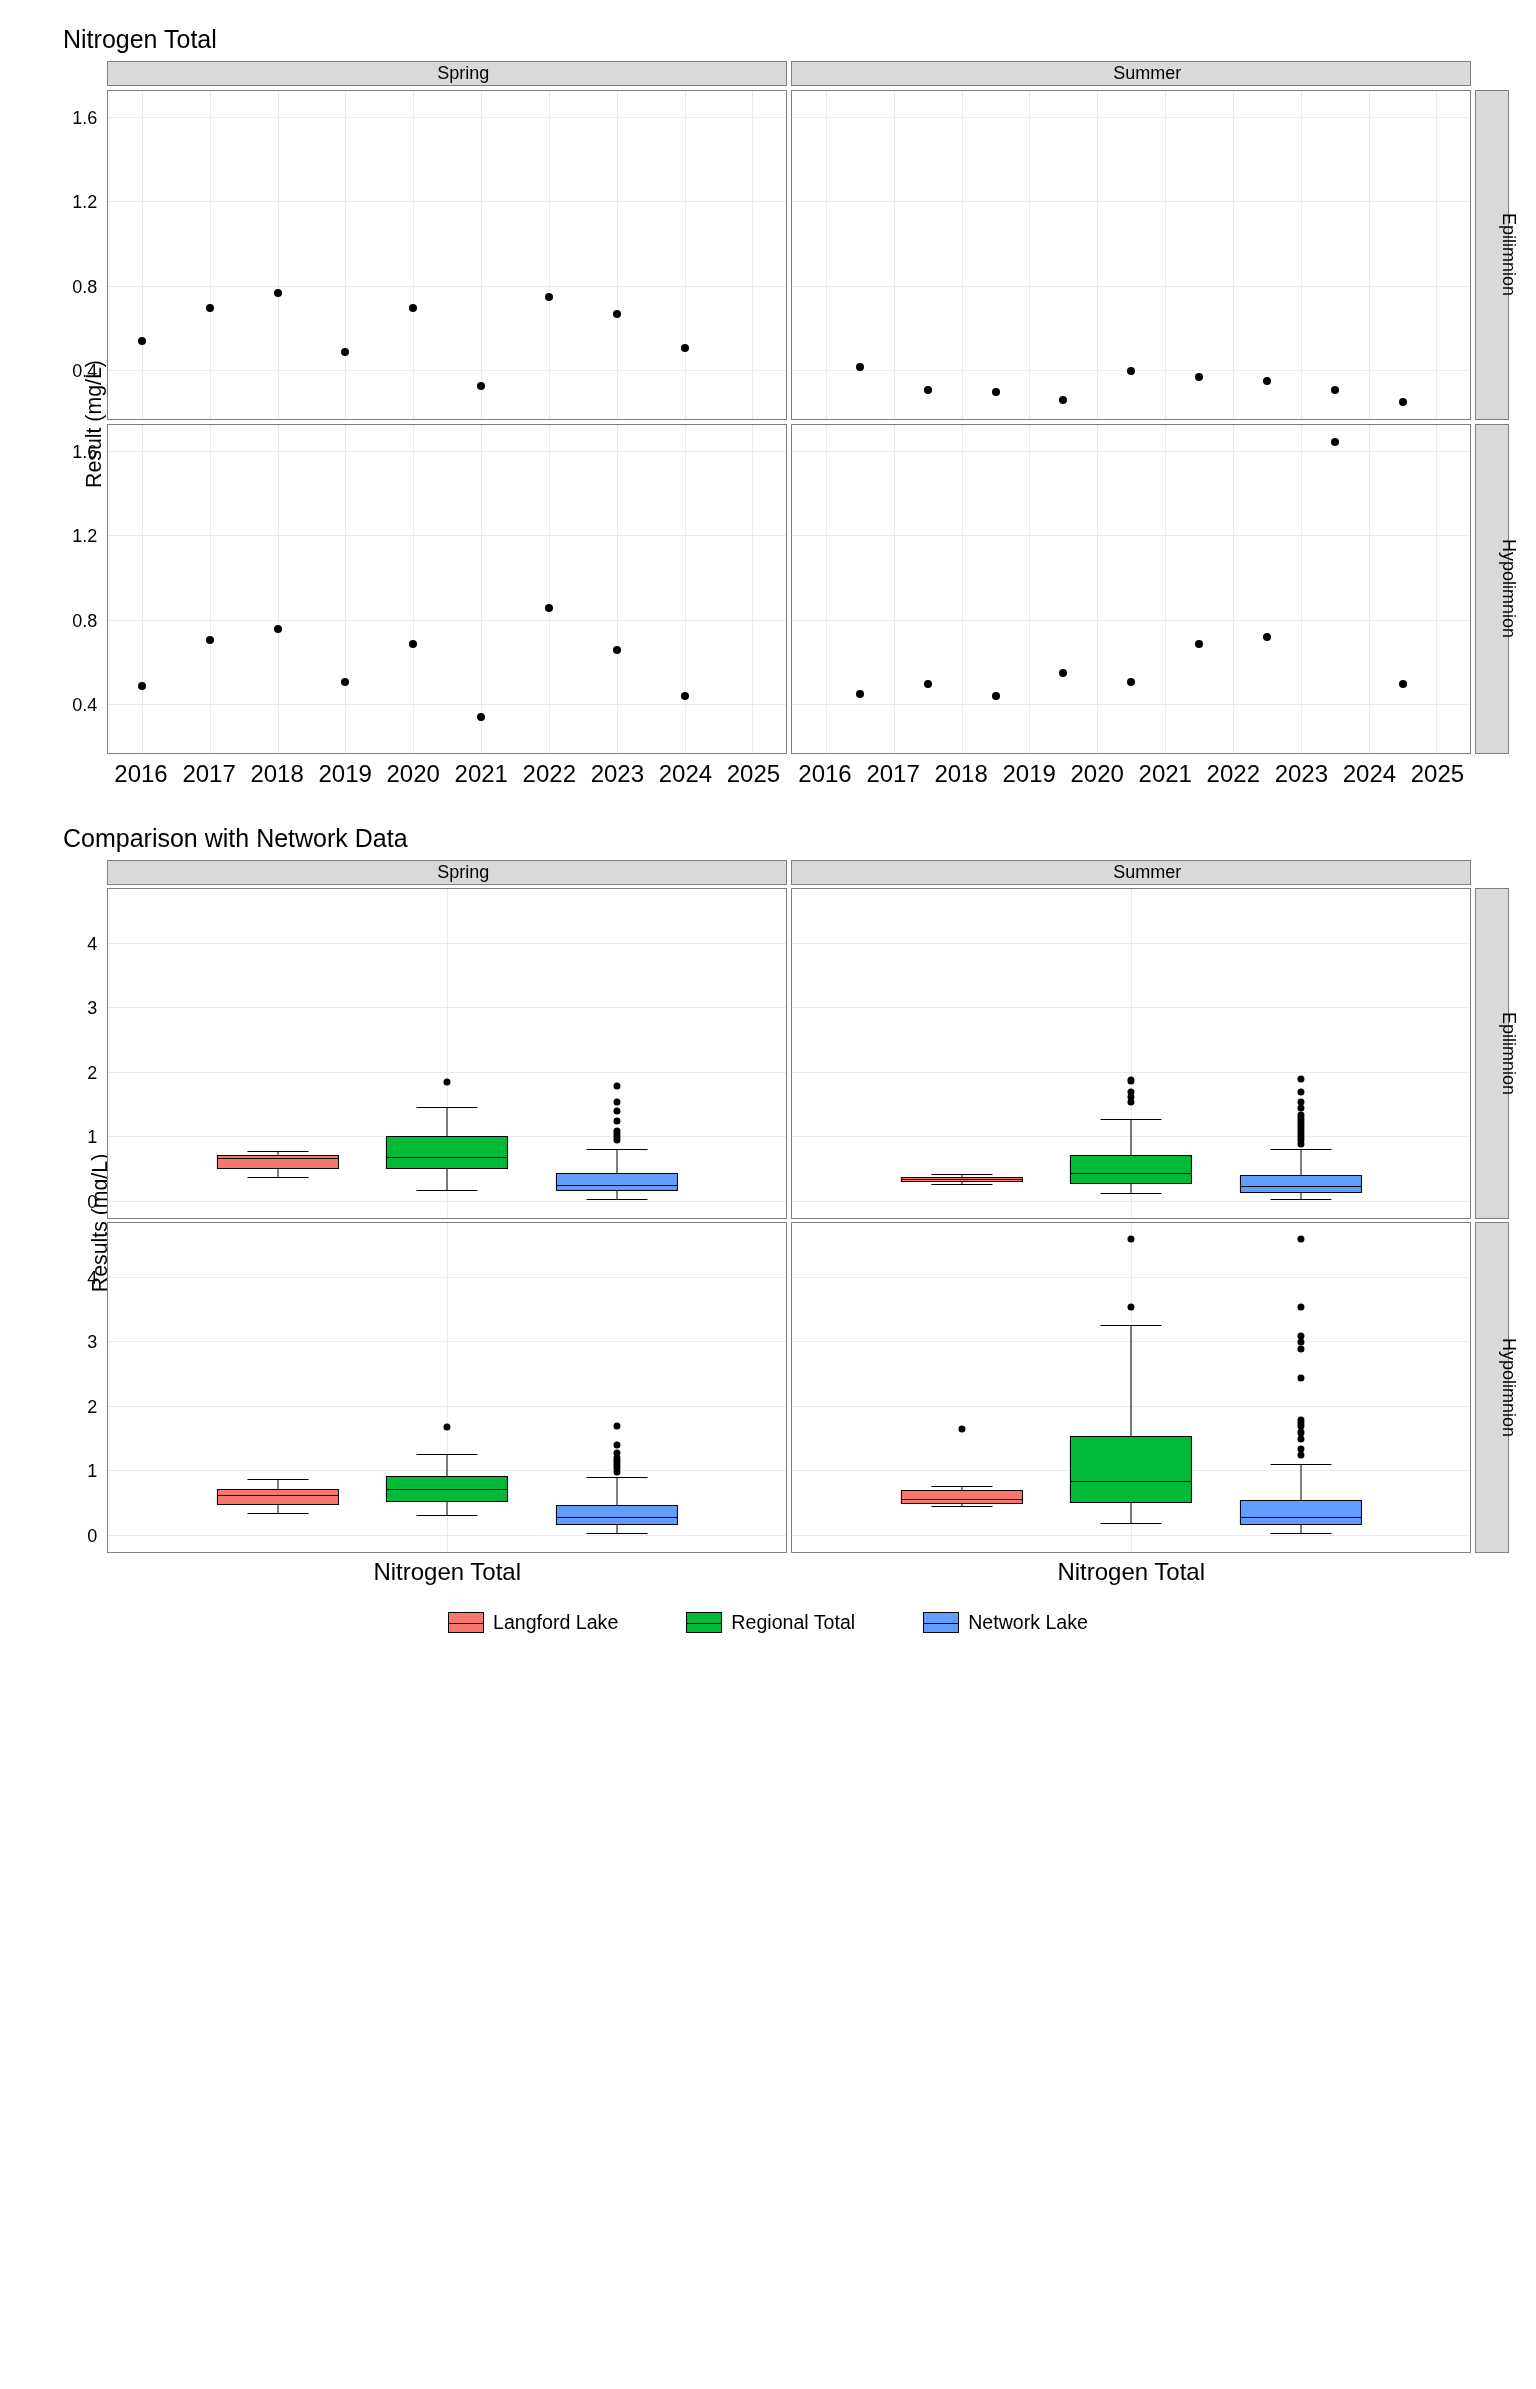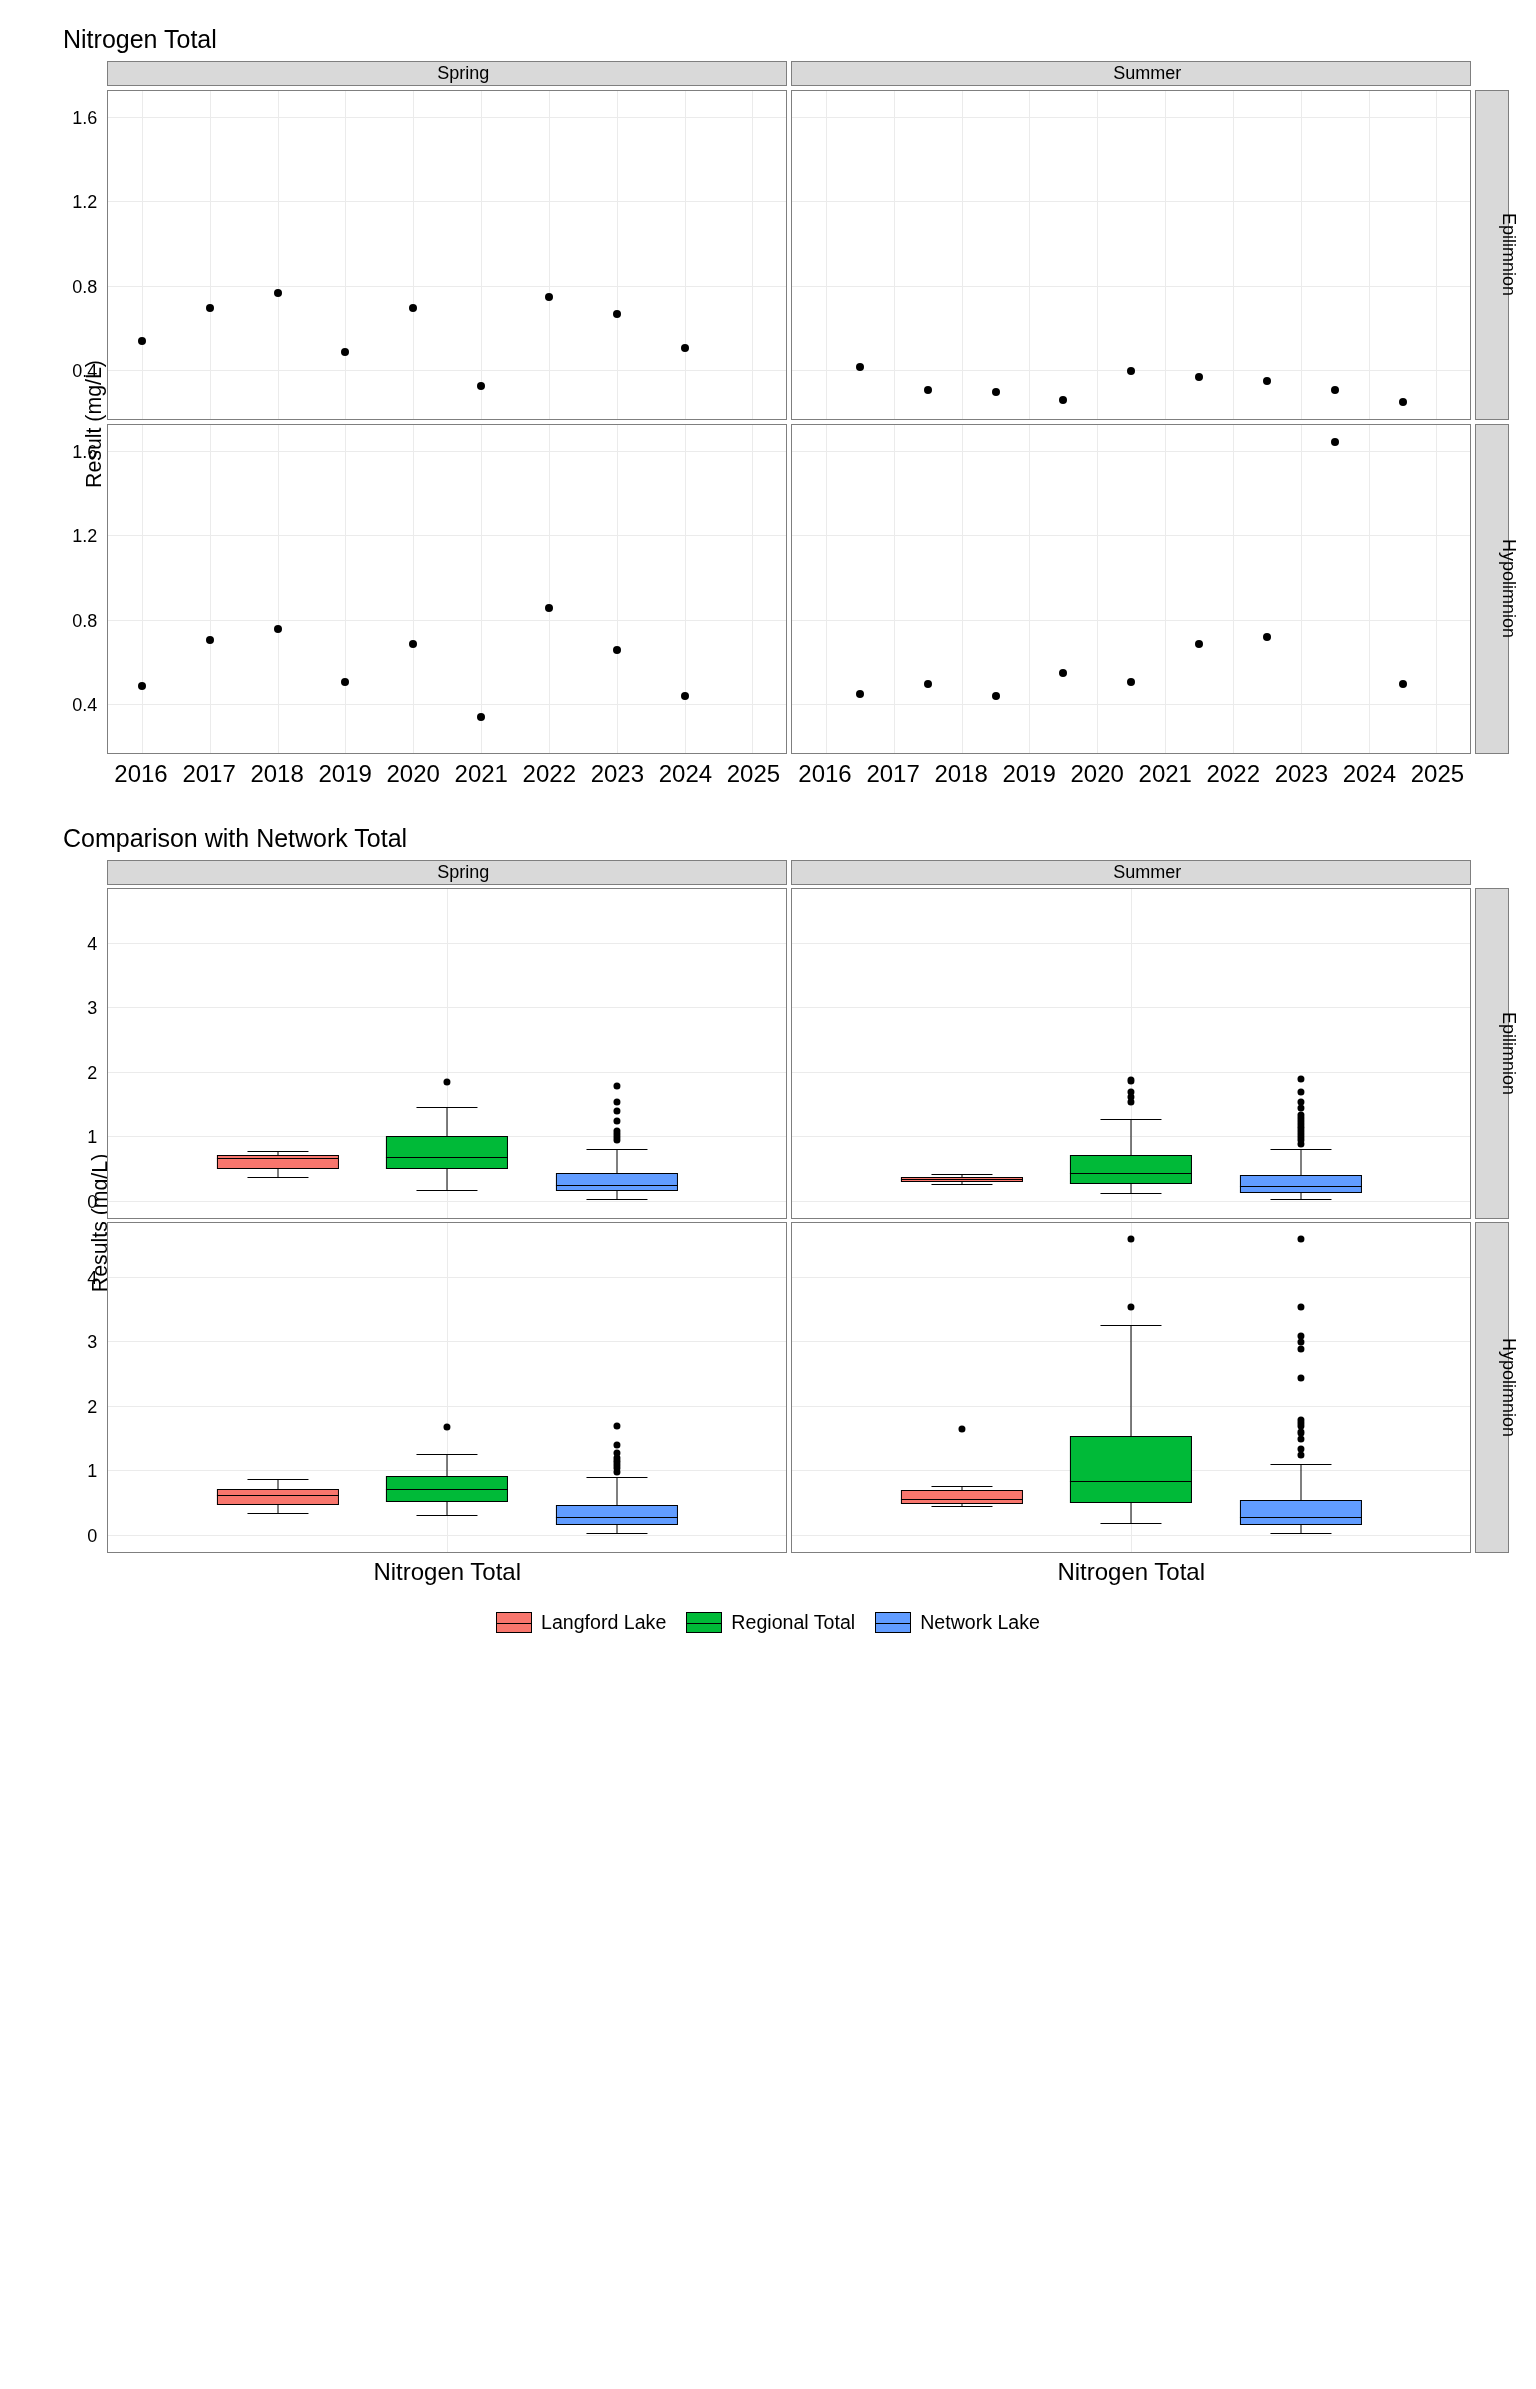--- a/index.html
+++ b/index.html
@@ -45,21 +45,21 @@
     margin-left: 71px;
     display: grid;
     grid-template-columns: 1fr 1fr 25px;
     gap: 3.6px;
     margin-top: 1.8px;
   }
   .axis-bottom .ticks { display:flex; font-size:24px; padding-top:3.6px; }
   .axis-bottom .ticks span { flex:1; text-align:center; }
 
   .legend {
-    display: flex; gap: 20px; justify-content: center;
+    display: flex; gap: 68px; justify-content: center;
     margin-top: 25px; font-size: 19.6px;
   }
   .legend .item { display:flex; align-items:center; gap:9px; }
   .legend .swatch {
     width: 36px; height: 21.3px; border: 1.3px solid #000;
     position: relative;
   }
   .legend .swatch::after {
     content:''; position:absolute; left:0; right:0; top:50%;
     border-top:1.3px solid #000;
@@ -228,21 +228,21 @@
         <span>2021</span>
         <span>2022</span>
         <span>2023</span>
         <span>2024</span>
         <span>2025</span>
       </div>
     <div></div>
   </div>
 </div>
 
-<h2 class="title" style="margin-top:36px">Comparison with Network Total</h2>
+<h2 class="title" style="margin-top:36px">Comparison with Network Data</h2>
 <div class="chart-outer">
   <div class="ylabel">Results (mg/L)</div>
   <div class="frame-grid" id="grid2" style="height:693px;">
     <div class="strip">Spring</div>
     <div class="strip">Summer</div>
     <div></div>
     <div class="panel" id="p2-0-0">
         <div style="position: absolute; left: 0px; right: 0px; bottom: 4.90196%; border-top: 0.9px solid rgb(235, 235, 235);"></div>
         <div class="ytick" style="bottom: 4.90196%;">0</div>
         <div style="position: absolute; left: 0px; right: 0px; bottom: 24.5098%; border-top: 0.9px solid rgb(235, 235, 235);"></div>

